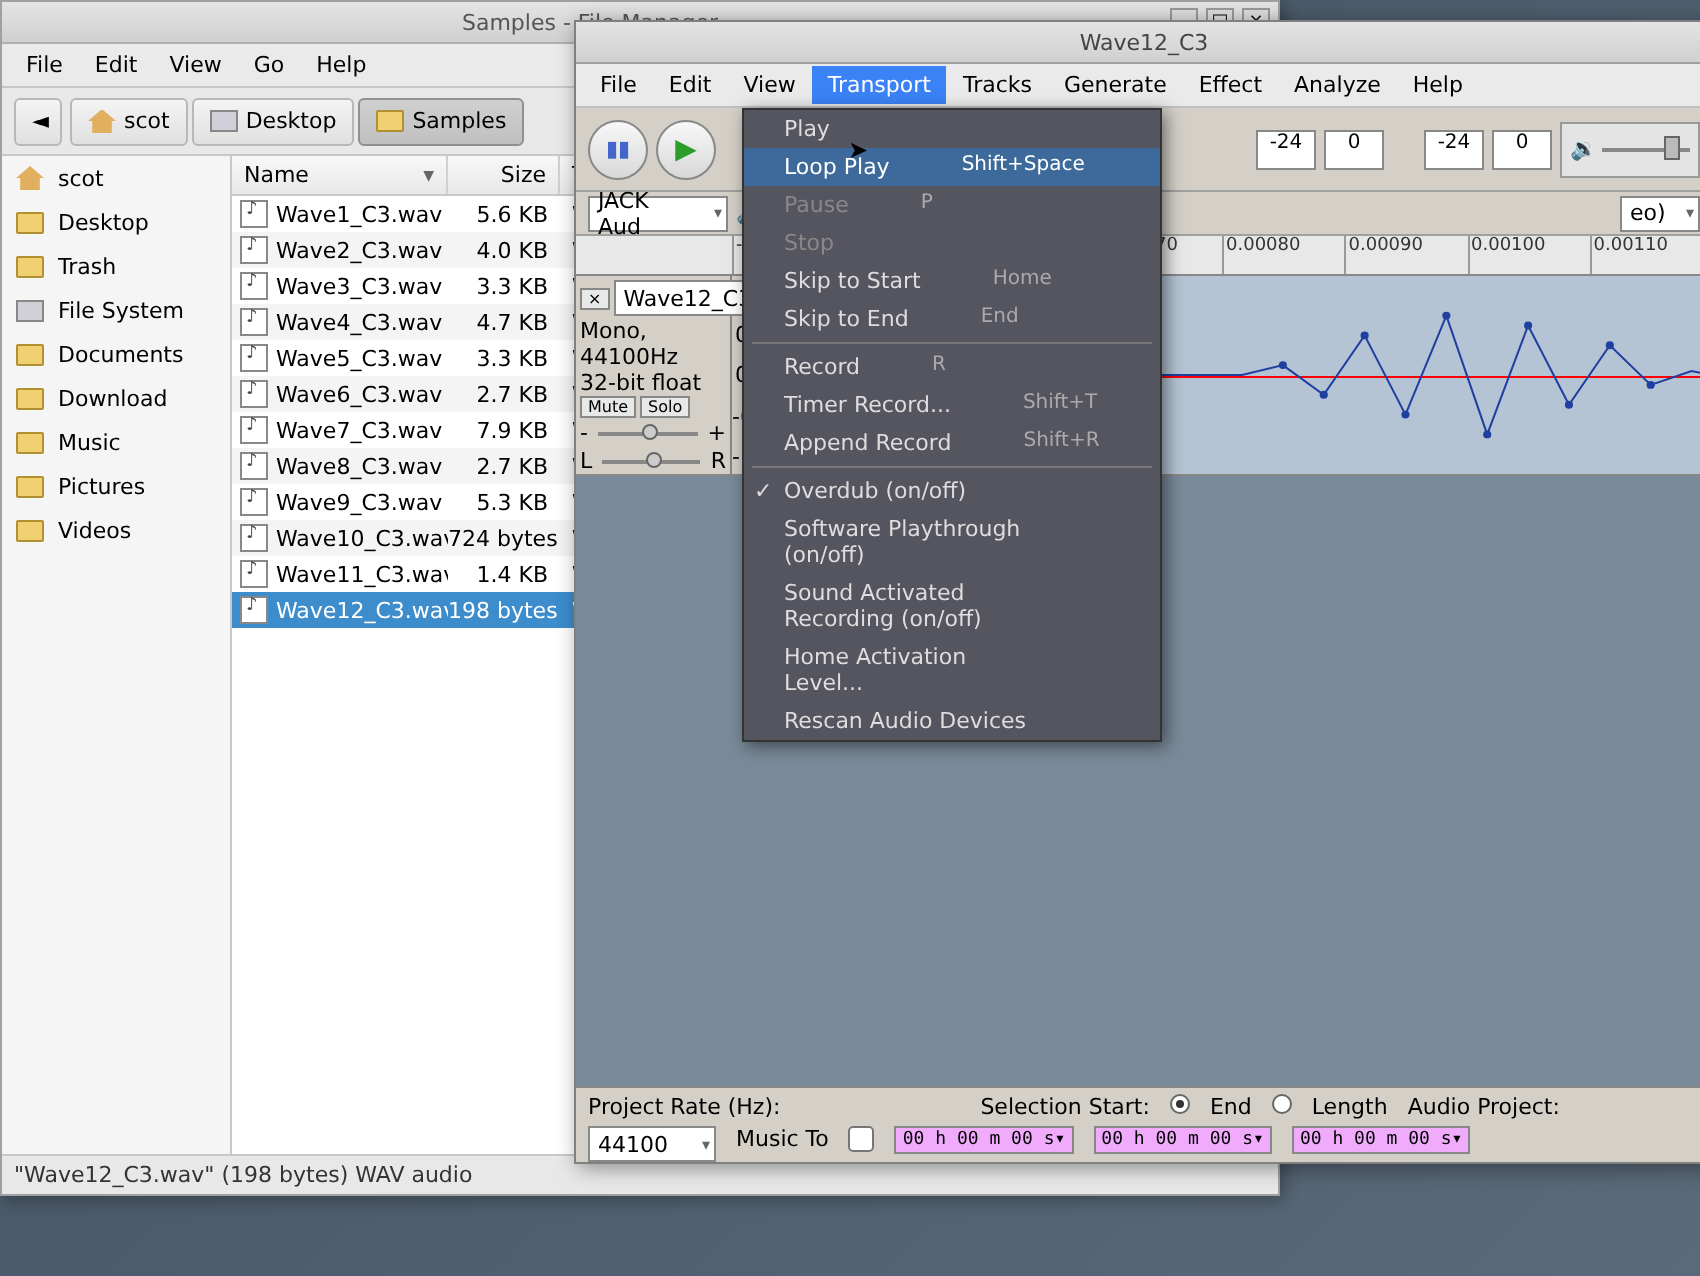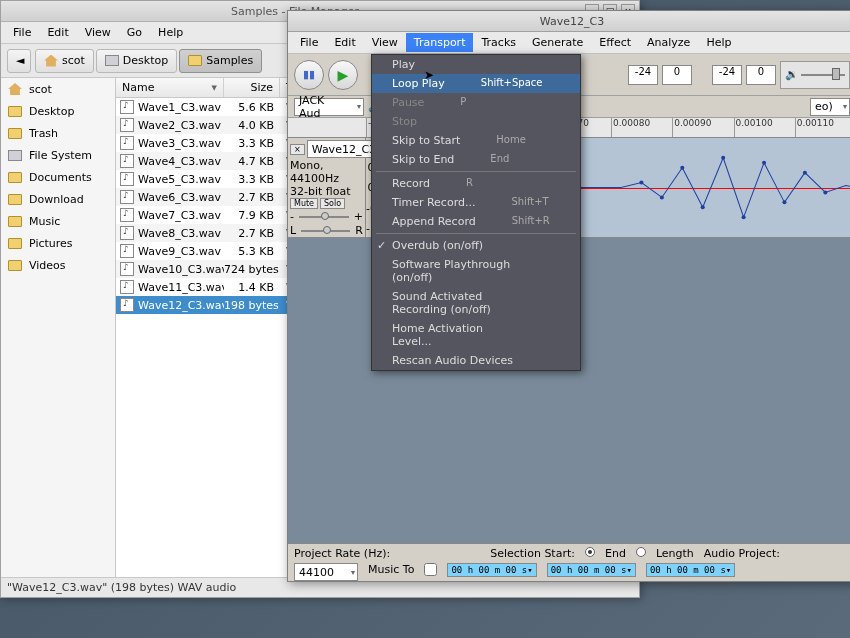--- a/index.html
+++ b/index.html
@@ -69,21 +69,21 @@
 .au-track-panel { width: 78px; background: #d4d0c8; border-right: 1px solid #888; padding: 2px; font-size: 9px; }
 .au-track-panel .tline { display: flex; align-items: center; gap: 2px; margin-bottom: 1px; }
 .au-track-btn { border: 1px solid #888; background: #e8e8e8; padding: 0 3px; font-size: 8px; cursor: pointer; }
 .au-wave { flex: 1; background: #b4c4d4; position: relative; }
 .au-wave-mid { position: absolute; left: 0; right: 0; top: 50%; height: 1px; background: #ff0000; }
 
 .au-canvas { height: calc(100% - 21px - 22px - 42px - 22px - 20px - 100px - 38px); background: #7a8a9a; }
 
 .au-bottombar { height: 38px; background: #d4d0c8; border-top: 1px solid #888; padding: 3px 6px; }
 .au-bottom-row { display: flex; align-items: flex-start; gap: 10px; height: 16px; font-size: 10px; }
-.au-timefield { border: 1px solid #888; background: #7dd3fc; padding: 1px 3px; font-family: monospace; font-size: 9px; }
+.au-timefield { border: 1px solid #888; background: #f0abfc; padding: 1px 3px; font-family: monospace; font-size: 9px; }
 .au-radio { width: 10px; height: 10px; border: 1px solid #666; border-radius: 50%; background: #fff; display: inline-block; position: relative; }
 .au-radio.on::after { content: ""; position: absolute; left: 2px; top: 2px; width: 4px; height: 4px; background: #333; border-radius: 50%; }
 
 
 .au-dropdown { position: absolute; left: 83px; top: 43px; width: 210px; background: #555560; color: #ddd; border: 1px solid #333; box-shadow: 2px 2px 8px rgba(0,0,0,0.5); z-index: 100; }
 .au-dd-item { display: flex; justify-content: flex-start; padding: 3px 18px 3px 20px; cursor: pointer; font-size: 11px; position: relative; }
 .au-dd-item.disabled { color: #888; }
 .au-dd-item.hover { background: #3d6a9a; color: #fff; }
 .au-dd-sep { height: 1px; background: #777; margin: 2px 4px; }
 .au-dd-check { position: absolute; left: 5px; }

